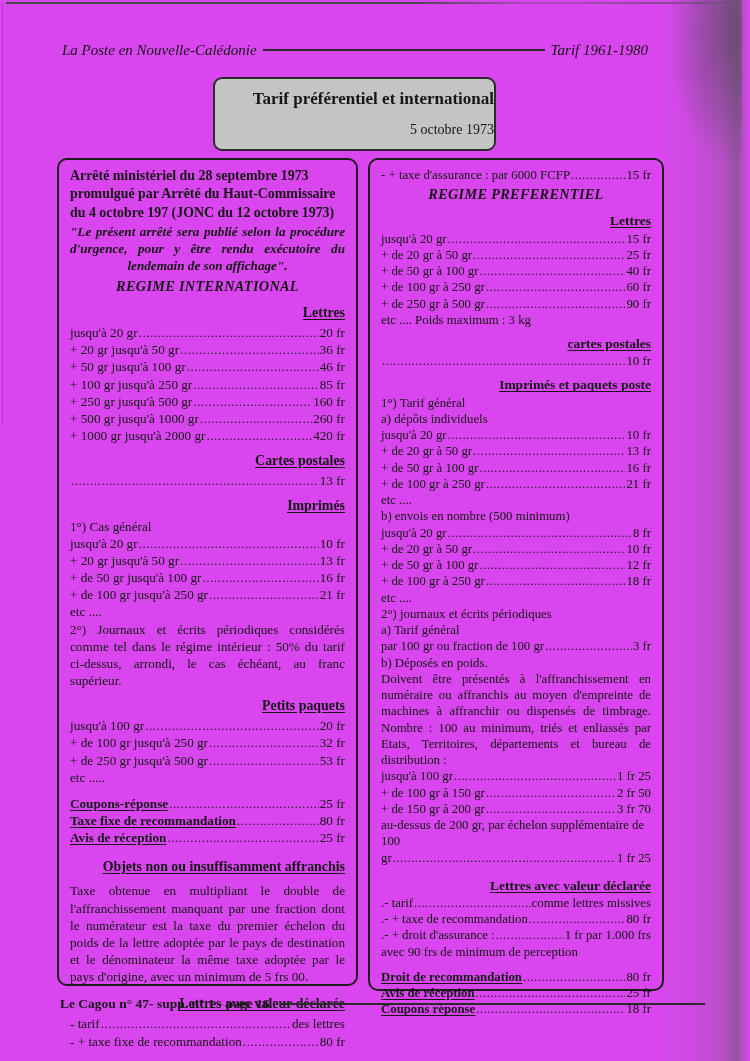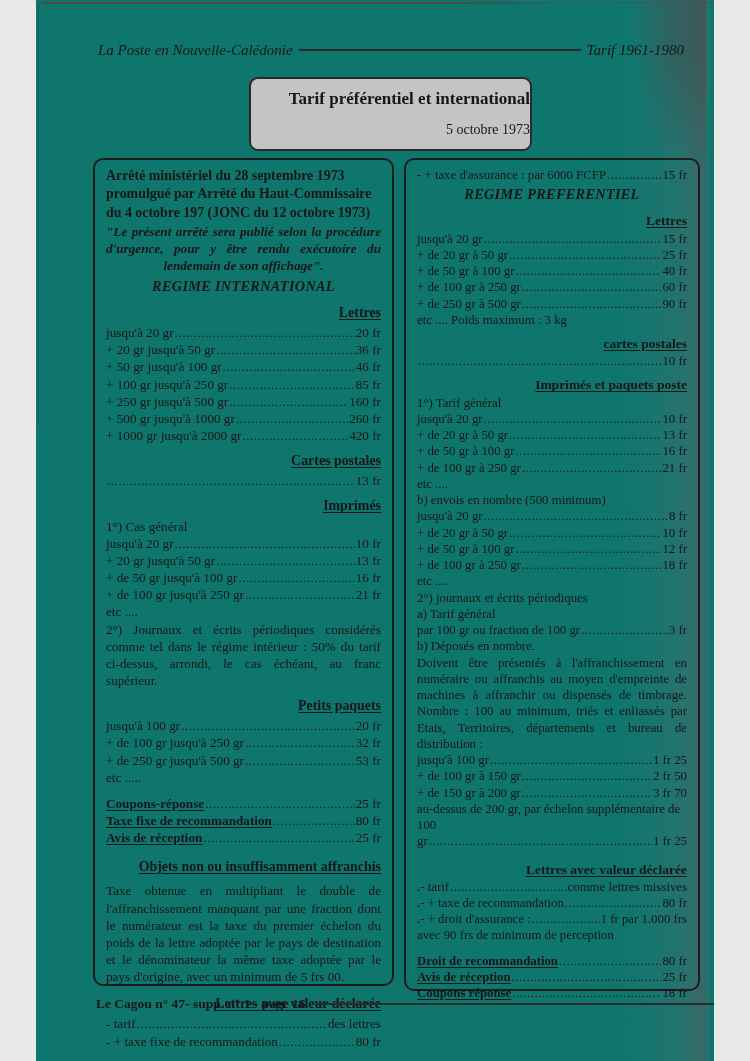--- a/index.html
+++ b/index.html
@@ -1,18 +1,18 @@
 <!DOCTYPE html>
 <html><head>
 <meta charset="utf-8">
 <style>
   html,body { margin:0; padding:0; background:#e9e9e7; }
   .page {
-    position:relative; width:678px; height:1061px; margin:0 auto;
-    background:#0f766e; overflow:hidden;
+    position:relative; width:750px; height:1061px; margin:0 auto;
+    background:#d946ef; overflow:hidden;
     font-family:"Liberation Serif", serif; color:#161616;
   }
   
   .scan-topline { position:absolute; top:2px; left:6px; width:736px; height:2px;
     background:linear-gradient(to right, #4a4a4a 0%, #4a4a4a 55%, rgba(74,74,74,.25) 72%, rgba(74,74,74,.55) 90%, rgba(74,74,74,.15) 100%); }
   .scan-leftline { position:absolute; top:4px; left:2px; width:1px; height:420px; background:rgba(0,0,0,.18); }
   .scan-shadow { position:absolute; top:0; right:4px; width:88px; height:1061px;
     background:linear-gradient(to right, rgba(110,110,112,0) 0%, rgba(110,110,112,.10) 35%, rgba(104,104,108,.28) 72%, rgba(92,92,96,.55) 90%, rgba(110,110,112,.18) 100%); }
   .scan-shadow-top { position:absolute; top:0; right:8px; width:70px; height:160px;
     background:radial-gradient(ellipse at 85% 20%, rgba(70,70,74,.55) 0%, rgba(70,70,74,.25) 45%, rgba(70,70,74,0) 75%); }
@@ -242,20 +242,21 @@
 
     <div class="sec-heading">cartes postales</div>
     <div class="row">
         <span class="lbl"></span>
         <span class="dots"></span>
         <span class="val">10 fr</span>
       </div>
 
     <div class="sec-heading">Imprimés et paquets poste</div>
     <div class="sub">1°) Tarif général</div>
+    <div class="sub">a) dépôts individuels</div>
     <div class="row">
         <span class="lbl">jusqu'à 20 gr</span>
         <span class="dots"></span>
         <span class="val">10 fr</span>
       </div>
     <div class="row">
         <span class="lbl">+ de 20 gr à 50 gr</span>
         <span class="dots"></span>
         <span class="val">13 fr</span>
       </div>
@@ -292,21 +293,21 @@
         <span class="val">18 fr</span>
       </div>
     <div class="etc">etc ....</div>
     <div class="sub">2°) journaux et écrits périodiques</div>
     <div class="sub">a) Tarif général</div>
     <div class="row">
         <span class="lbl">par 100 gr ou fraction de 100 gr</span>
         <span class="dots"></span>
         <span class="val">3 fr</span>
       </div>
-    <div class="sub">b) Déposés en nombre.</div>
+    <div class="sub">b) Déposés en poids.</div>
     <div class="para">Doivent être présentés à l'affranchissement en numéraire ou affranchis au moyen d'empreinte de machines à affranchir ou dispensés de timbrage. Nombre : 100 au minimum, triés et enliassés par Etats, Territoires, départements et bureau de distribution :</div>
     <div class="row">
         <span class="lbl">jusqu'à 100 gr</span>
         <span class="dots"></span>
         <span class="val">1 fr 25</span>
       </div>
     <div class="row">
         <span class="lbl">+ de 100 gr à 150 gr</span>
         <span class="dots"></span>
         <span class="val">2 fr 50</span>

